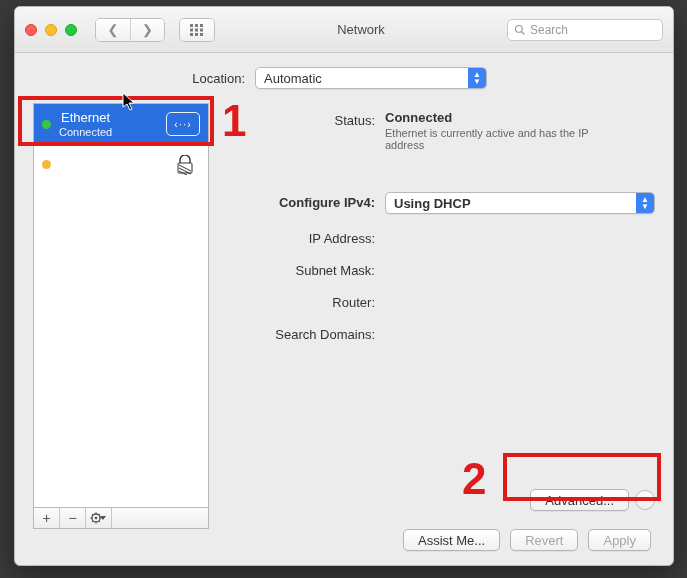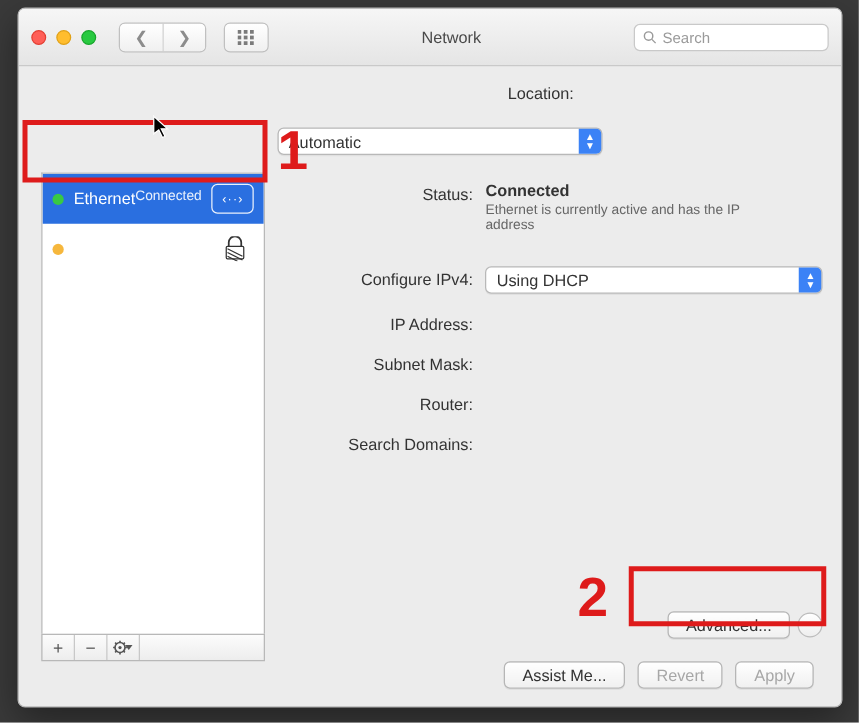--- a/index.html
+++ b/index.html
@@ -71,23 +71,22 @@
     gap:4px;
   }
   .body {
     display:flex;
     flex-direction:column;
     height:calc(100% - 46px);
   }
   .location-row {
     display:flex; align-items:center;
     padding:14px 0 14px 0;
-    gap:20px;
+    gap:10px;
     justify-content:flex-start;
-    flex-direction:column;
   }
   .location-label { width:230px; text-align:right; color:#333;}
   .dropdown {
     display:flex;align-items:center;
     background:#fff;
     border:1px solid #b8b8b8;
     border-radius:5px;
     height:22px;
     padding:0 0 0 8px;
     font-size:13px;
@@ -95,21 +94,21 @@
     box-shadow:0 1px 0 rgba(0,0,0,.05);
   }
   .dropdown .arrows {
     width:18px;height:20px;
     margin-left:auto;
     background:#3b82f6;
     border-radius:0 4px 4px 0;
     display:flex;flex-direction:column;align-items:center;justify-content:center;
     color:#fff;font-size:8px;line-height:7px;
   }
-  .loc-dd { width:260px;margin-left:16px;}
+  .loc-dd { width:232px;}
   .main {
     flex:1;
     display:flex;
     padding:0 18px 0 18px;
   }
   .sidebar {
     width:196px;
     display:flex;flex-direction:column;
   }
   .svc-list {
@@ -126,21 +125,21 @@
     position:relative;
     min-height:40px;
   }
   .svc-item.selected {
     background:#2a6fe0;
     color:#fff;
   }
   .dot{width:9px;height:9px;border-radius:50%;}
   .dot.green{background:#38c943;}
   .dot.yellow{background:#f6b73c;}
-  .svc-text{display:flex;flex-direction:row;line-height:1.2;}
+  .svc-text{display:flex;flex-direction:column;line-height:1.2;text-align:center;}
   .svc-name{font-size:13px;}
   .svc-sub{font-size:11px;opacity:.9;}
   .svc-item:not(.selected) .svc-sub{color:#888;}
   .svc-icon-eth {
     margin-left:auto;
     width:34px;height:24px;
     border:1.5px solid rgba(255,255,255,.9);
     border-radius:5px;
     display:flex;align-items:center;justify-content:center;
     color:#fff;font-size:10px;letter-spacing:1px;
@@ -305,21 +304,21 @@
       </div>
 
       <div class="details">
         <div class="kv-row">
           <div class="kv-label">Status:</div>
           <div class="kv-val">
             <span class="bold" style="font-weight:600;">Connected</span>
             <div class="sub-desc">Ethernet is currently active and has the IP address</div>
           </div>
         </div>
-        <div class="kv-row" style="margin-top:20px;">
+        <div class="kv-row" style="margin-top:34px;font-weight:bold;">
           <div class="kv-label">Configure IPv4:</div>
           <div class="kv-val">
             <div class="dropdown ipv4-dd">
               <span>Using DHCP</span>
               <span class="arrows">▲<br>▼</span>
             </div>
           </div>
         </div>
         <div class="kv-row">
             <div class="kv-label">IP Address:</div>

